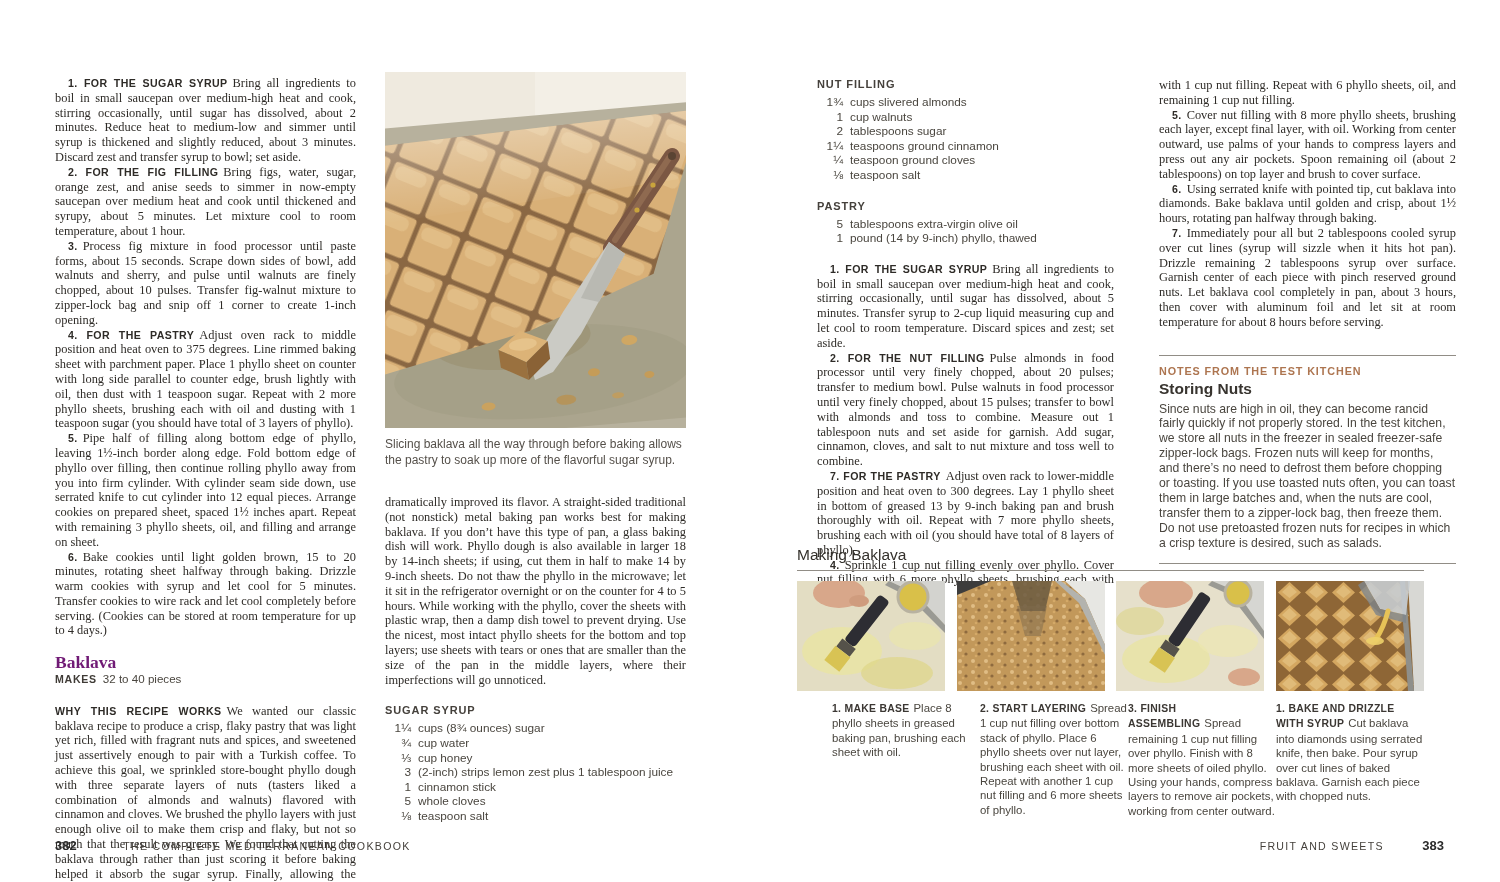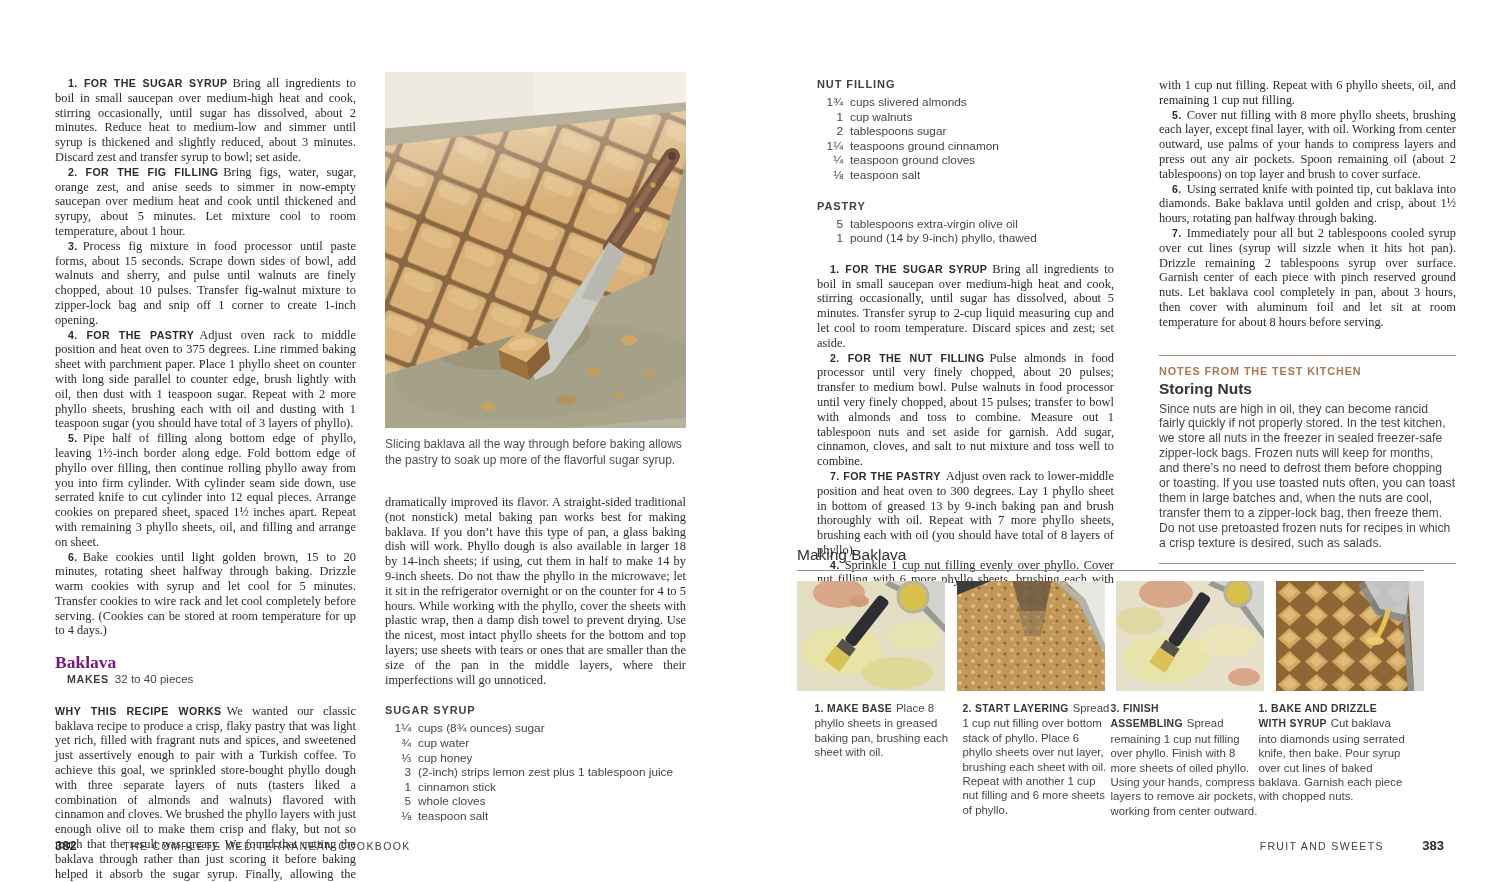--- a/index.html
+++ b/index.html
@@ -15,36 +15,36 @@
               letter-spacing:.4px;color:#2e2b27;margin-right:5px;}
   .no-indent{text-indent:0;}
 
   
   .ing-header{font-weight:bold;font-size:11px;letter-spacing:.9px;color:#45413c;margin:0 0 5px 0;}
   .ing-row{display:flex;font-size:11.8px;line-height:14.6px;color:#4a463f;}
   .qty{width:26px;text-align:right;margin-right:7px;flex:none;}
 
   .recipe-title{font-family:"Liberation Serif",serif;font-weight:bold;font-size:17.5px;
                 color:#701a75;margin:17px 0 2px 0;text-align:left;}
-  .makes{font-size:11.6px;color:#4a463f;margin:1px 0 0 12px;}
+  .makes{font-size:11.6px;color:#4a463f;margin:1px 0 0 0;}
   .makes-label{font-weight:bold;font-size:10.6px;letter-spacing:.7px;color:#3f3b36;margin-right:6px;}
   .why{margin-top:17px;}
   .why-label{font-family:"Liberation Sans",sans-serif;font-weight:bold;font-size:10.6px;
              letter-spacing:.5px;color:#2e2b27;margin-right:5px;}
 
   .caption{font-size:12px;line-height:15.5px;color:#55504a;}
 
   .kicker{font-weight:bold;font-size:10.8px;letter-spacing:.9px;color:#ad7550;margin:0;}
   .note-title{font-weight:bold;font-size:15.5px;color:#38342f;margin:3px 0 4px 0;}
   .note-body{font-size:12.2px;line-height:14.9px;color:#4a463f;margin:0;}
   .rule{border:none;border-top:1px solid #918d86;margin:0;}
 
   .making-title{font-size:15.5px;color:#33302b;margin:0 0 6px 0;}
   .photo-row{display:flex;justify-content:space-between;margin-top:10px;}
-  .cap-row{display:flex;justify-content:center;margin-top:10px;}
+  .cap-row{display:flex;justify-content:flex-end;margin-top:10px;}
   .photo-cap{width:148px;font-size:11.4px;line-height:14.4px;color:#4a463f;}
   .cap-label{font-weight:bold;font-size:10.4px;letter-spacing:.3px;margin-right:4px;color:#3b3733;}
 
   .footer-num{font-weight:bold;font-size:13px;color:#2b2b2b;}
   .footer-text{font-size:10.6px;letter-spacing:1.3px;color:#45413c;}
 
   svg{display:block;}
 </style>
 </head>
 <body>

